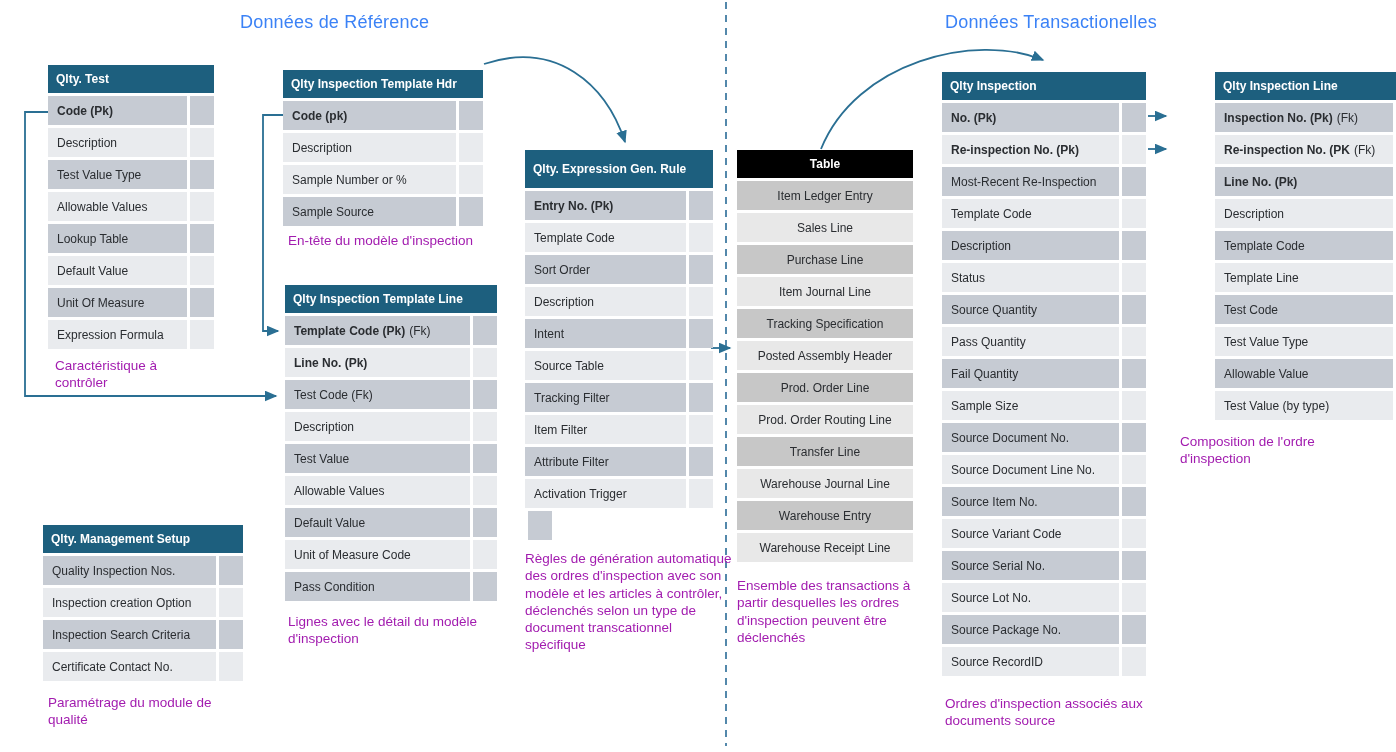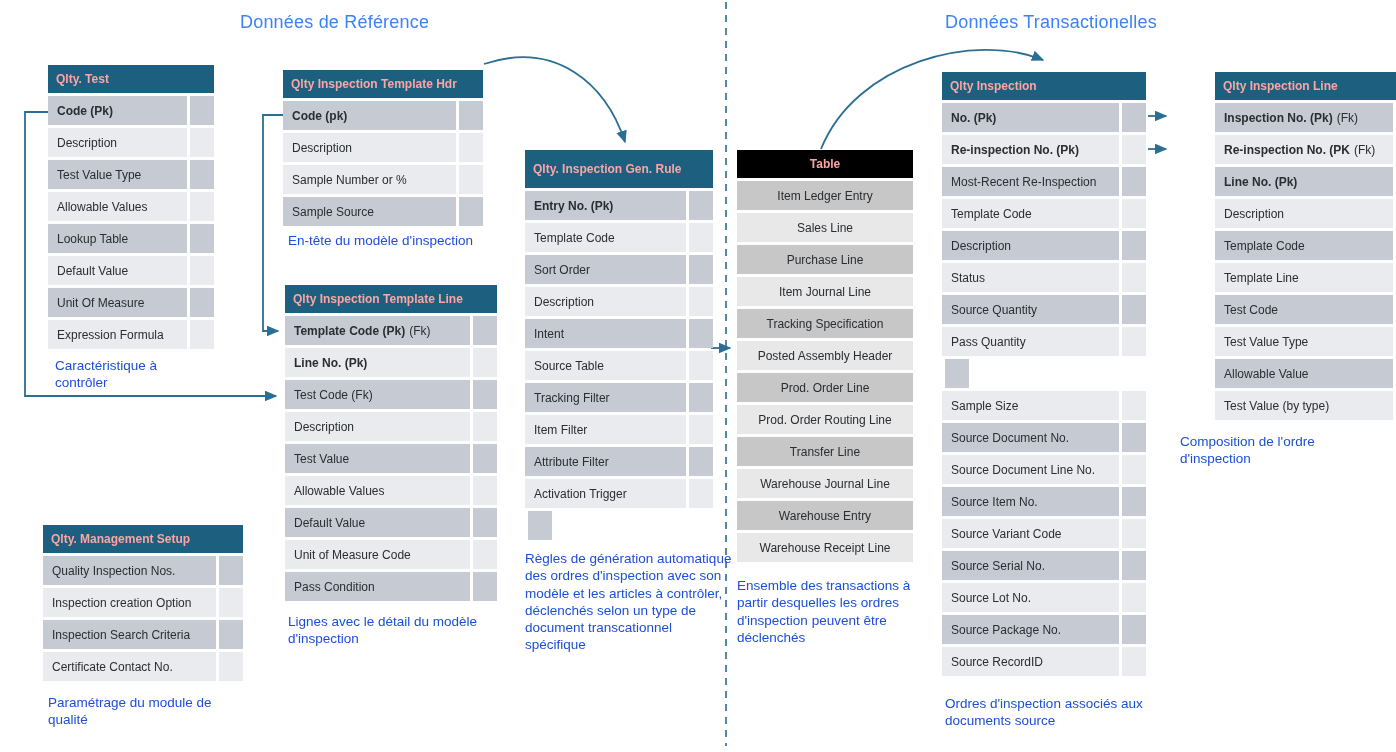--- a/index.html
+++ b/index.html
@@ -11,42 +11,42 @@
   }
   .zone-title{
     position:absolute;font-size:18px;color:#3b82f6;letter-spacing:.2px;white-space:nowrap;
   }
   svg.overlay{position:absolute;left:0;top:0;pointer-events:none;}
   .arrow{stroke:var(--line);fill:none;stroke-width:1.8;}
   .divider{stroke:var(--divider);stroke-width:2;stroke-dasharray:7 6;fill:none;}
 
   .entity{position:absolute;}
   .entity .hdr{
-    background:var(--teal);color:#fca5a5;font-weight:bold;font-size:12px;
+    background:var(--teal);color:#ffffff;font-weight:bold;font-size:12px;
     height:28px;display:flex;align-items:center;padding:8px 8px;white-space:nowrap;
     box-sizing:border-box;
   }
   .entity .hdr.hdr-tall{height:38px;}
   .entity .hdr.hdr-short{width:187px;}
   .entity.plain .hdr{background:var(--black);justify-content:center;}
   .entity .row{display:flex;height:29px;margin-top:3px;}
   .entity .row .main{
     flex:1;display:flex;align-items:center;padding:0 9px;
     font-size:12px;color:#2a2d31;white-space:nowrap;overflow:hidden;
   }
   .entity.plain .row .main{justify-content:center;padding:0 4px;}
   .entity .row .side{width:24px;margin-left:3px;}
   .row.dark .main,.row.dark .side{background:var(--rowDark);}
   .row.light .main,.row.light .side{background:var(--rowLight);}
   .plain .row.dark .main{background:var(--prowDark);}
   .plain .row.light .main{background:var(--prowLight);}
   .row.bold .lbl{font-weight:bold;}
   .sfx{margin-left:4px;}
 
-  .caption{position:absolute;font-size:13.5px;line-height:1.28;color:#1d4ed8;}
+  .caption{position:absolute;font-size:13.5px;line-height:1.28;color:#a21caf;}
 
   
   #t-qlty-test{left:48px;top:65px;width:166px;}
   #t-template-hdr{left:283px;top:70px;width:200px;}
   #t-template-line{left:285px;top:285px;width:212px;}
   #t-gen-rule{left:525px;top:150px;width:188px;}
   #t-source-tables{left:737px;top:150px;width:176px;}
   #t-qlty-inspection{left:942px;top:72px;width:204px;}
   #t-inspection-line{left:1215px;top:72px;width:205px;}
   #t-mgmt-setup{left:43px;top:525px;width:200px;}
@@ -227,21 +227,21 @@
         <div class="cell main">
           <span class="lbl">Pass Condition</span>
         </div>
         <div class="cell side"></div>
       </div>
     </div>
 </div>
 <div class="caption" id="c-template-line">Lignes avec le détail du modèle d'inspection</div>
 
 <div class="entity" id="t-gen-rule">
-  <div class="hdr hdr-tall">Qlty. Inspection Gen. Rule</div>
+  <div class="hdr hdr-tall">Qlty. Expression Gen. Rule</div>
   <div>
       <div class="row dark bold">
         <div class="cell main">
           <span class="lbl">Entry No. (Pk)</span>
         </div>
         <div class="cell side"></div>
       </div>
       <div class="row light">
         <div class="cell main">
           <span class="lbl">Template Code</span>
@@ -415,20 +415,23 @@
         </div>
         <div class="cell side"></div>
       </div>
       <div class="row light">
         <div class="cell main">
           <span class="lbl">Pass Quantity</span>
         </div>
         <div class="cell side"></div>
       </div>
       <div class="row dark">
+        <div class="cell main">
+          <span class="lbl">Fail Quantity</span>
+        </div>
         <div class="cell side"></div>
       </div>
       <div class="row light">
         <div class="cell main">
           <span class="lbl">Sample Size</span>
         </div>
         <div class="cell side"></div>
       </div>
       <div class="row dark">
         <div class="cell main">

